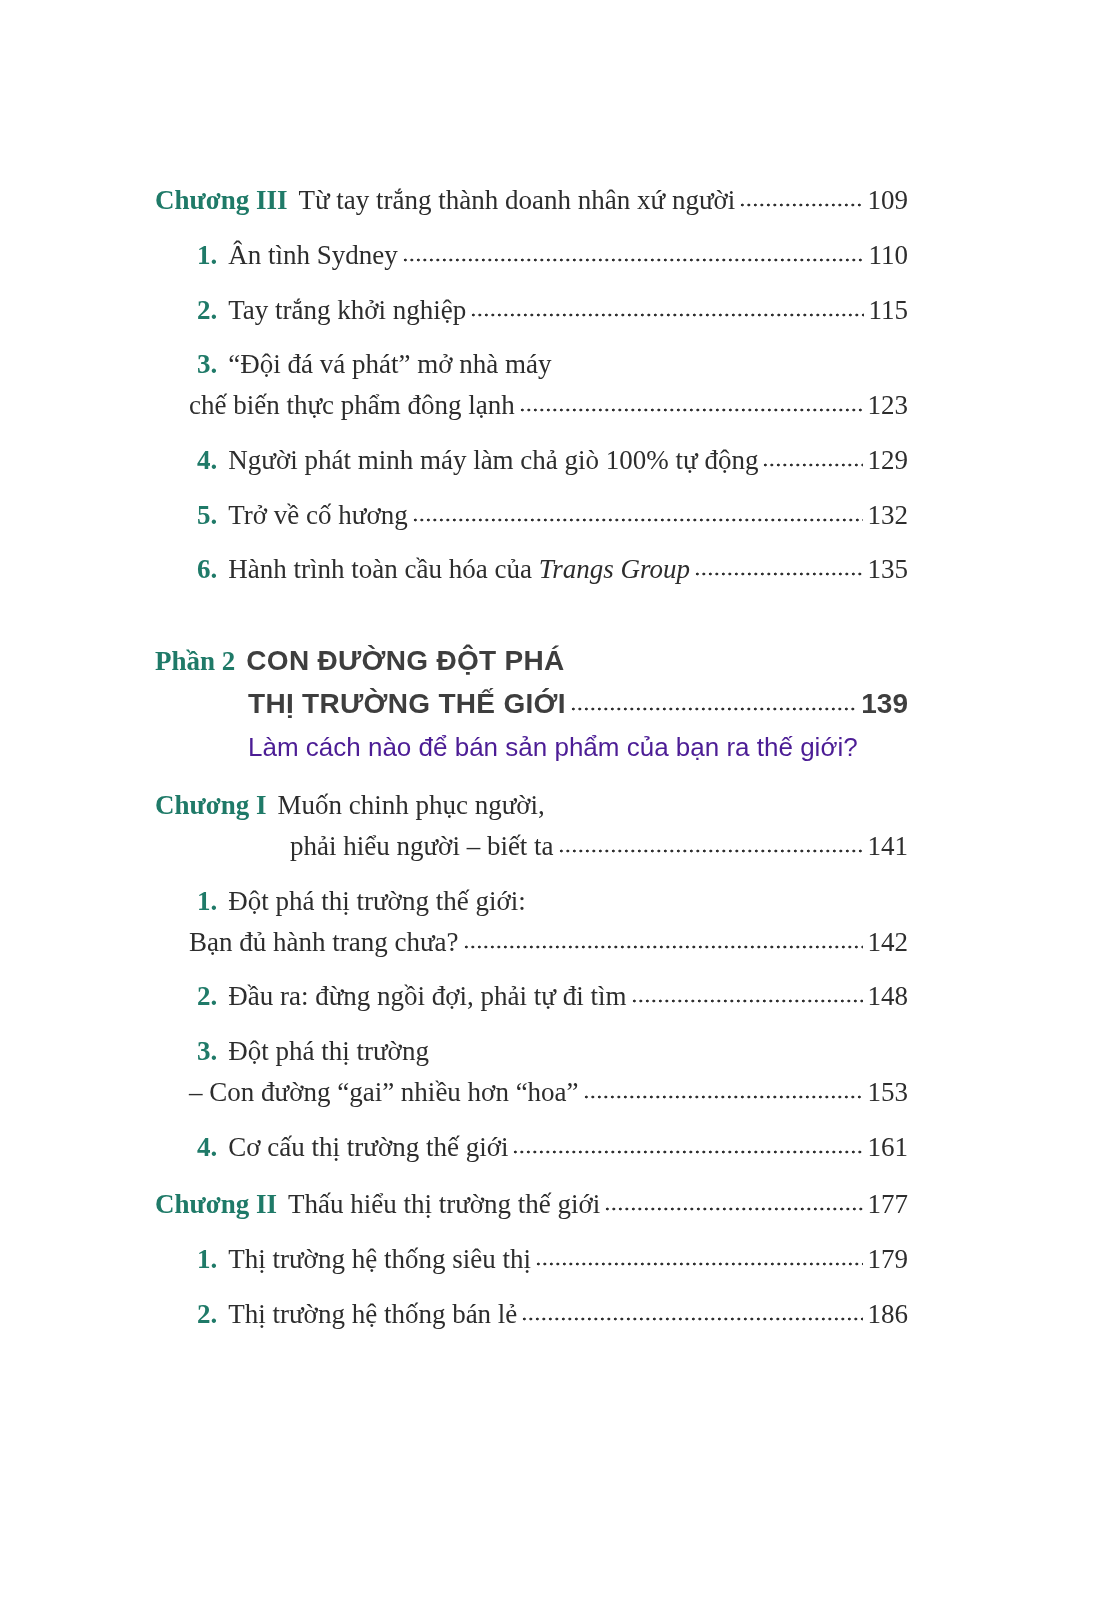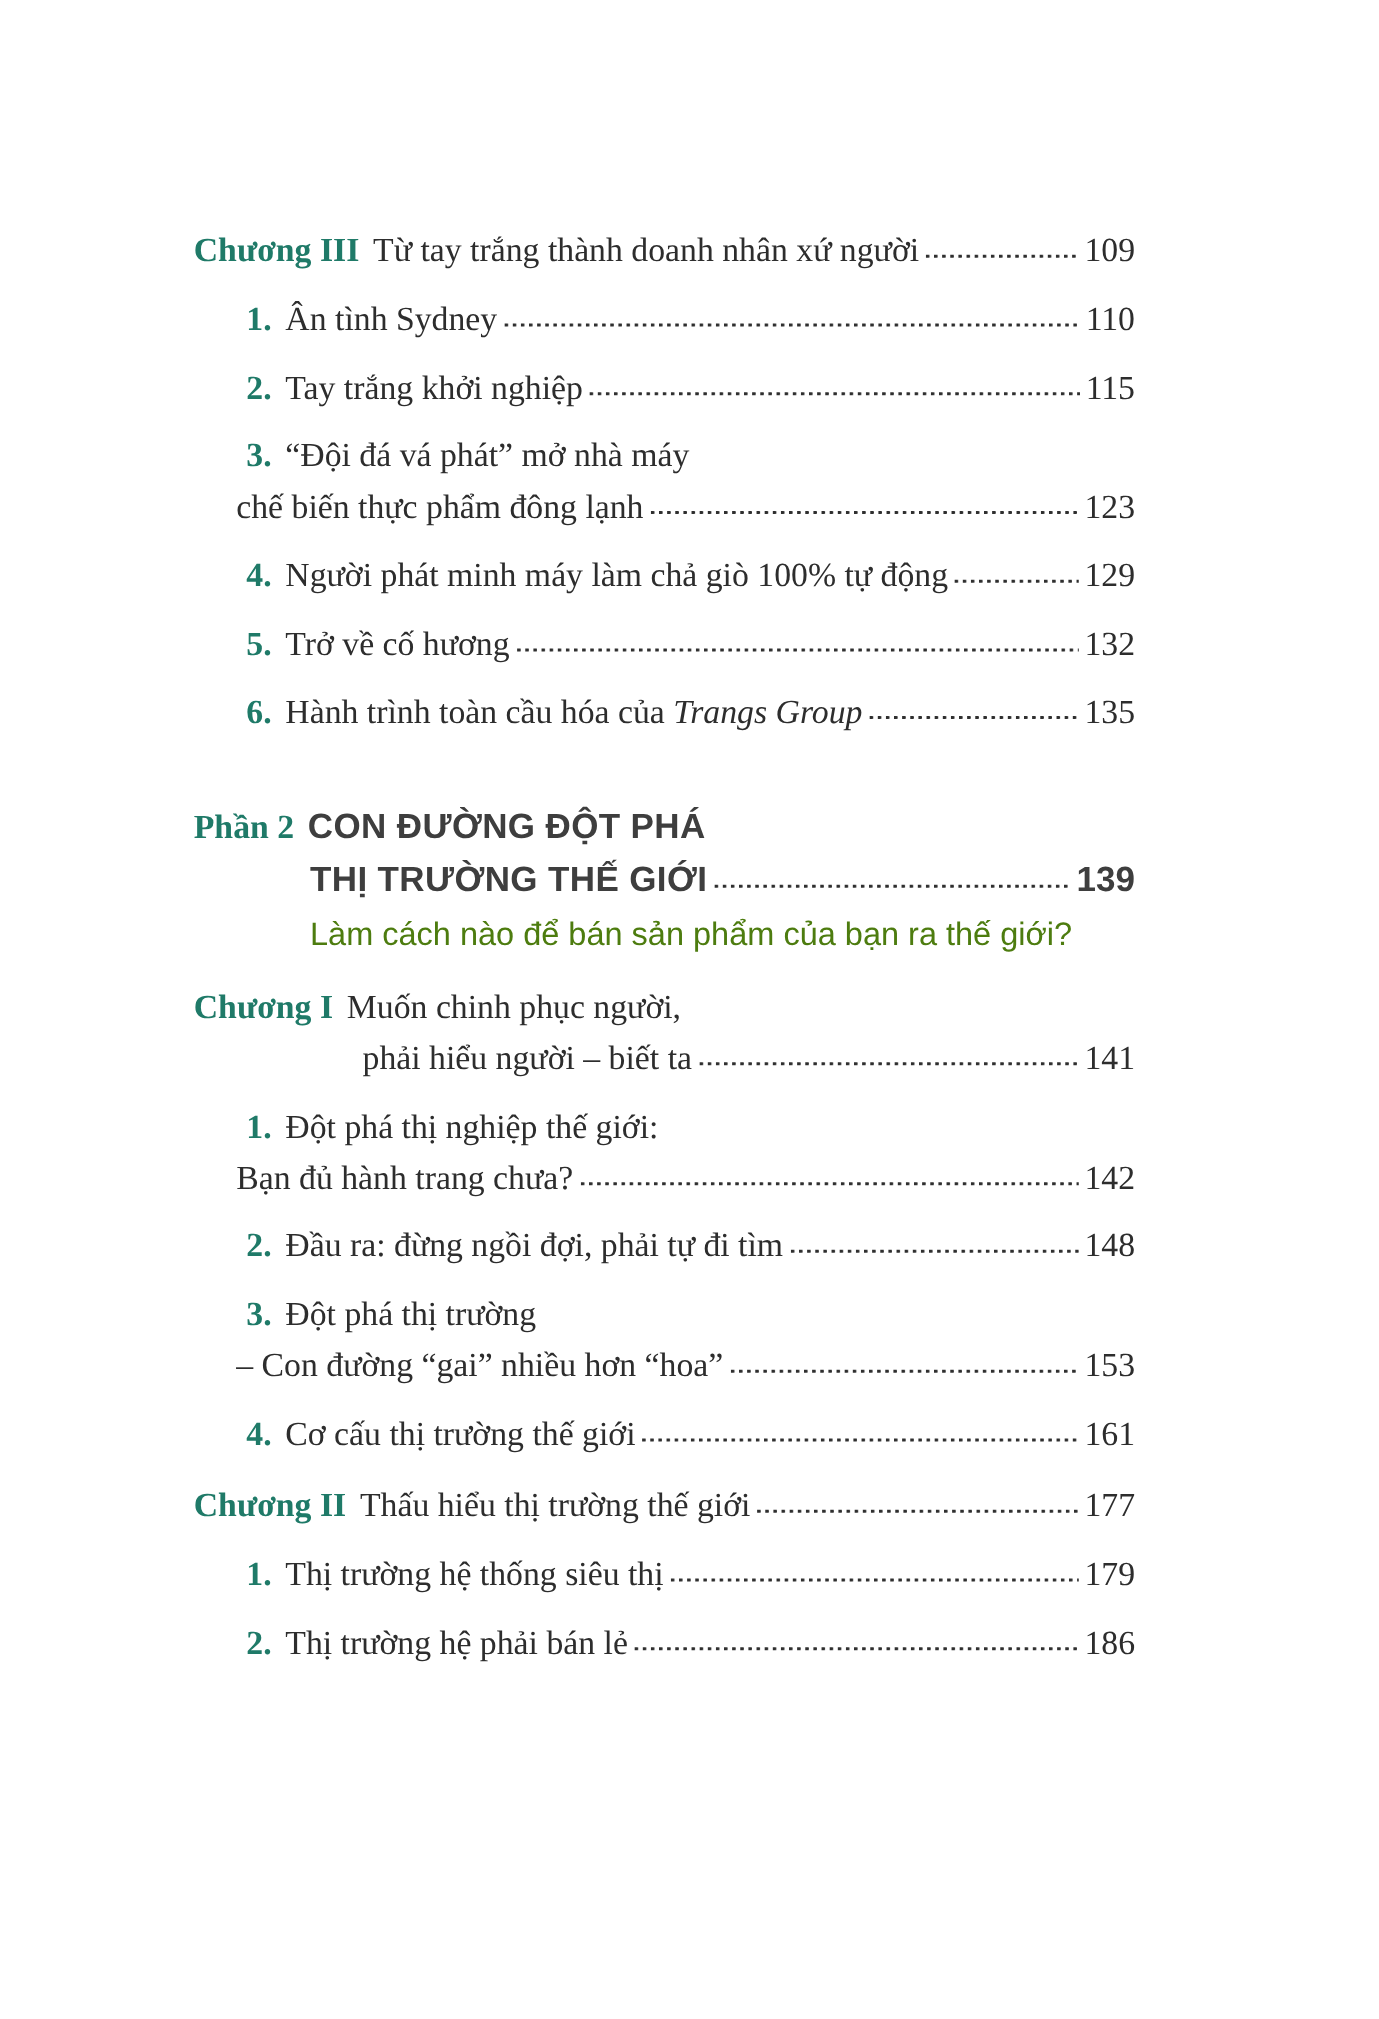--- a/index.html
+++ b/index.html
@@ -53,21 +53,21 @@
     white-space:nowrap;
   }
   .part-pg{
     font-family:"Liberation Sans", sans-serif;
     font-weight:bold;
     color:#3e3e3e;
     font-size:28px;
   }
   .subtitle{
     font-family:"Liberation Sans", sans-serif;
-    color:#4d7c0f;
+    color:#4c1d95;
     font-size:26px;
     white-space:nowrap;
   }
   .sub-row{margin-top:10px;}
 </style>
 </head>
 <body>
 
 <div class="sheet">
 
@@ -148,21 +148,21 @@
     <div class="row cont chap-cont">
       <span class="title">phải hiểu người – biết ta</span>
       <span class="leader"></span>
       <span class="pg">141</span>
     </div>
   </div>
 
   <div class="e">
     <div class="row item">
       <span class="label teal">1.</span>
-      <span class="title">Đột phá thị nghiệp thế giới:</span>
+      <span class="title">Đột phá thị trường thế giới:</span>
     </div>
     <div class="row cont item-cont">
       <span class="title">Bạn đủ hành trang chưa? </span>
       <span class="leader"></span>
       <span class="pg">142</span>
     </div>
   </div>
 
   <div class="row e item">
     <span class="label teal">2.</span>
@@ -199,18 +199,18 @@
 
   <div class="row e item">
     <span class="label teal">1.</span>
     <span class="title">Thị trường hệ thống siêu thị</span>
     <span class="leader"></span>
     <span class="pg">179</span>
   </div>
 
   <div class="row e item">
     <span class="label teal">2.</span>
-    <span class="title">Thị trường hệ phải bán lẻ</span>
+    <span class="title">Thị trường hệ thống bán lẻ</span>
     <span class="leader"></span>
     <span class="pg">186</span>
   </div>
 
 </div>
 
 </body></html>

